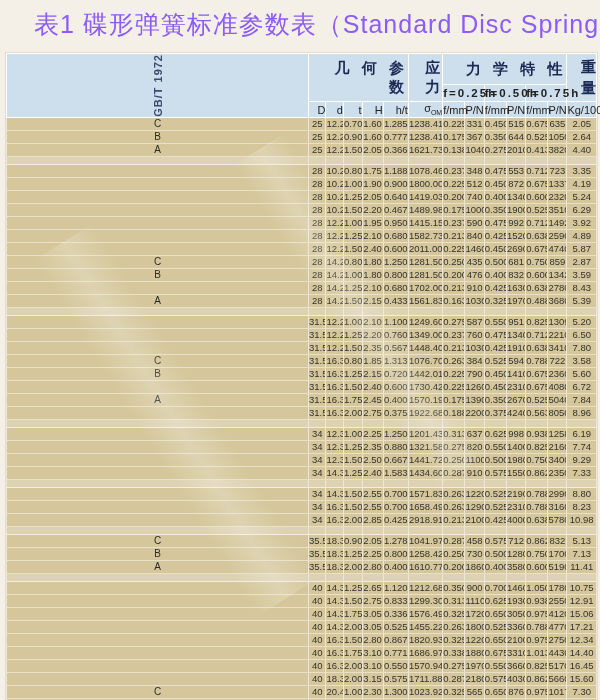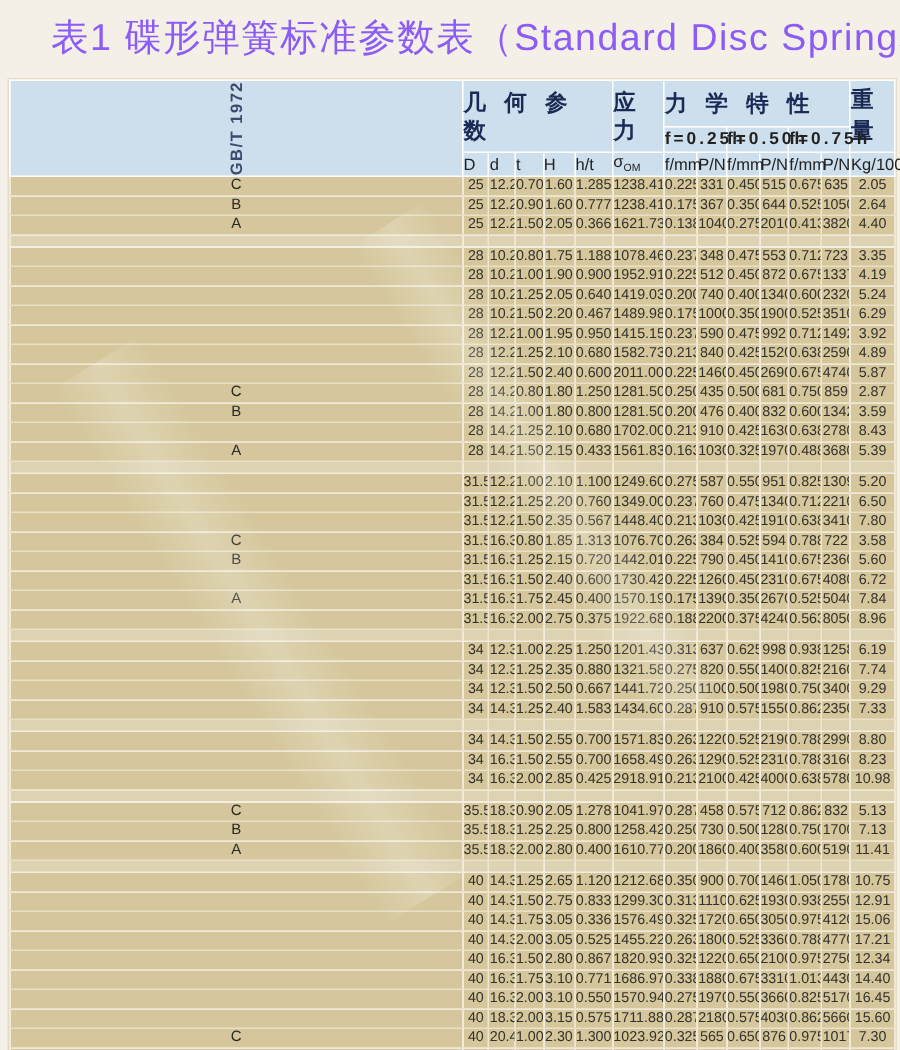--- a/index.html
+++ b/index.html
@@ -19,21 +19,21 @@
     border:1px solid #e7ddc6;
   }
   table{
     width:100%;border-collapse:collapse;table-layout:fixed;
   }
   
   thead th{
     background:#cddfec;
     border:1px solid #ffffff;
     font-weight:bold;color:#1b2a55;
-    padding:0;vertical-align:middle;text-align:left;
+    padding:0;vertical-align:middle;text-align:right;
   }
   th.h-group{font-size:15px;letter-spacing:4px;height:30px;}
   th.h-defl{font-size:11.5px;letter-spacing:2px;height:16px;color:#222;}
   th.h-col{font-size:11px;letter-spacing:0;height:15px;color:#222;font-weight:normal;}
   th.h-col sub{font-size:7px;}
   th.h-weight{font-size:15px;line-height:1.35;letter-spacing:0;}
   th.h-spine{width:100%;}
   .spine-text{
     writing-mode:vertical-rl;transform:rotate(180deg);
     font-size:11px;font-weight:bold;color:#3c4a6e;letter-spacing:1px;
@@ -200,21 +200,21 @@
           <td>723</td>
           <td>3.35</td>
         </tr>
         <tr>
           <td class="series"></td>
           <td>28</td>
           <td>10.2</td>
           <td>1.00</td>
           <td>1.90</td>
           <td>0.900</td>
-          <td>1952.91</td>
+          <td>1800.00</td>
           <td>0.225</td>
           <td>512</td>
           <td>0.450</td>
           <td>872</td>
           <td>0.675</td>
           <td>1337</td>
           <td>4.19</td>
         </tr>
         <tr>
           <td class="series"></td>

